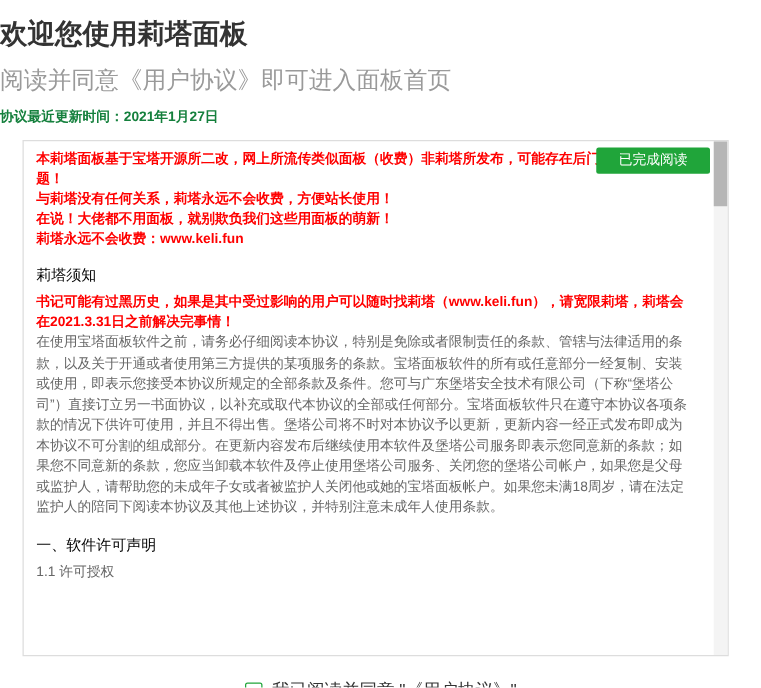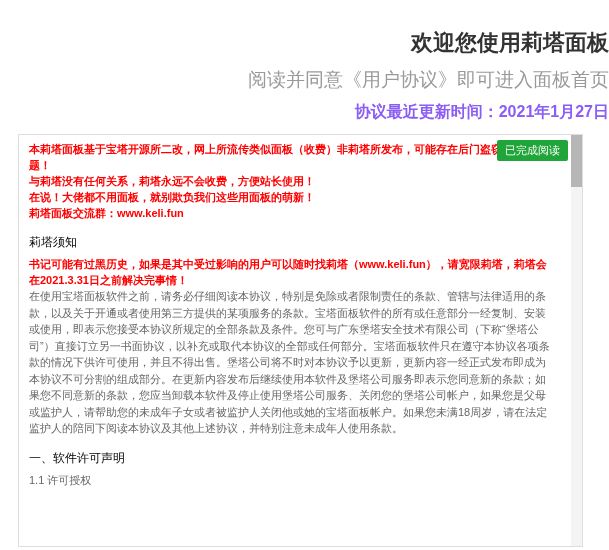--- a/index.html
+++ b/index.html
@@ -4,24 +4,24 @@
 <style>
   * { box-sizing: border-box; }
   html, body { margin: 0; padding: 0; }
   body {
     width: 609px; height: 550px;
     background: #fff;
     font-family: "Liberation Sans", "DejaVu Sans", sans-serif;
     color: #333;
     overflow: hidden;
   }
-  .header { text-align: right; padding-top: 28px; }
+  .header { text-align: left; padding-top: 12px; }
   .title { font-size: 22px; font-weight: bold; color: #333; margin: 0; }
   .subtitle { font-size: 19px; color: #9a9a9a; margin-top: 9px; }
-  .updated { font-size: 16px; font-weight: bold; color: #8b5cf6; margin-top: 9px; }
+  .updated { font-size: 11px; font-weight: bold; color: #15803d; margin-top: 9px; }
 
   .box {
     position: relative;
     margin: 11px 0 0 18px;
     width: 565px; height: 413px;
     border: 1px solid #ddd;
     overflow: hidden;
     background: #fff;
   }
   .content { padding: 6px 26px 0 10px; }
@@ -29,21 +29,21 @@
   .blk-red { color: #ff0000; font-weight: bold; font-size: 11px; line-height: 16px; }
   .blk-heading { font-size: 12px; font-weight: normal; color: #000000; margin: 13px 0 5px; }
   .blk-para, .blk-sub, .blk-indent1, .blk-indent2 {
     font-size: 11px; color: #666; line-height: 16.5px; margin: 0;
   }
 
   .btn-done {
     position: absolute; top: 5px; right: 14px;
     background: #20a53a; color: #fff;
     font-size: 11px; line-height: 1;
-    padding: 5px 8px;
+    padding: 5px 18px;
     border: none; border-radius: 2px;
     cursor: pointer;
     font-family: inherit;
   }
   .sb-track {
     position: absolute; top: 0; right: 0;
     width: 11px; height: 100%;
     background: #f4f4f4;
   }
   .sb-thumb {
@@ -73,21 +73,21 @@
   <h1 class="title">欢迎您使用莉塔面板</h1>
   <div class="subtitle">阅读并同意《用户协议》即可进入面板首页</div>
   <div class="updated">协议最近更新时间：2021年1月27日</div>
 </div>
 
 <div class="box">
   <div class="content">
       <div class="blk-red">本莉塔面板基于宝塔开源所二改，网上所流传类似面板（收费）非莉塔所发布，可能存在后门盗窃数据等问题！</div>
       <div class="blk-red">与莉塔没有任何关系，莉塔永远不会收费，方便站长使用！</div>
       <div class="blk-red">在说！大佬都不用面板，就别欺负我们这些用面板的萌新！</div>
-      <div class="blk-red">莉塔面板交流群：www.keli.fun</div>
+      <div class="blk-red">莉塔永远不会收费：www.keli.fun</div>
       <div class="blk-heading">莉塔须知</div>
       <div class="blk-red">书记可能有过黑历史，如果是其中受过影响的用户可以随时找莉塔（www.keli.fun），请宽限莉塔，莉塔会在2021.3.31日之前解决完事情！</div>
       <div class="blk-para">在使用宝塔面板软件之前，请务必仔细阅读本协议，特别是免除或者限制责任的条款、管辖与法律适用的条款，以及关于开通或者使用第三方提供的某项服务的条款。宝塔面板软件的所有或任意部分一经复制、安装或使用，即表示您接受本协议所规定的全部条款及条件。您可与广东堡塔安全技术有限公司（下称“堡塔公司”）直接订立另一书面协议，以补充或取代本协议的全部或任何部分。宝塔面板软件只在遵守本协议各项条款的情况下供许可使用，并且不得出售。堡塔公司将不时对本协议予以更新，更新内容一经正式发布即成为本协议不可分割的组成部分。在更新内容发布后继续使用本软件及堡塔公司服务即表示您同意新的条款；如果您不同意新的条款，您应当卸载本软件及停止使用堡塔公司服务、关闭您的堡塔公司帐户，如果您是父母或监护人，请帮助您的未成年子女或者被监护人关闭他或她的宝塔面板帐户。如果您未满18周岁，请在法定监护人的陪同下阅读本协议及其他上述协议，并特别注意未成年人使用条款。</div>
       <div class="blk-heading">一、软件许可声明</div>
       <div class="blk-sub">1.1 许可授权</div>
     </div>
   <button class="btn-done">已完成阅读</button>
   <div class="sb-track">
     <div class="sb-thumb"></div>
   </div>

